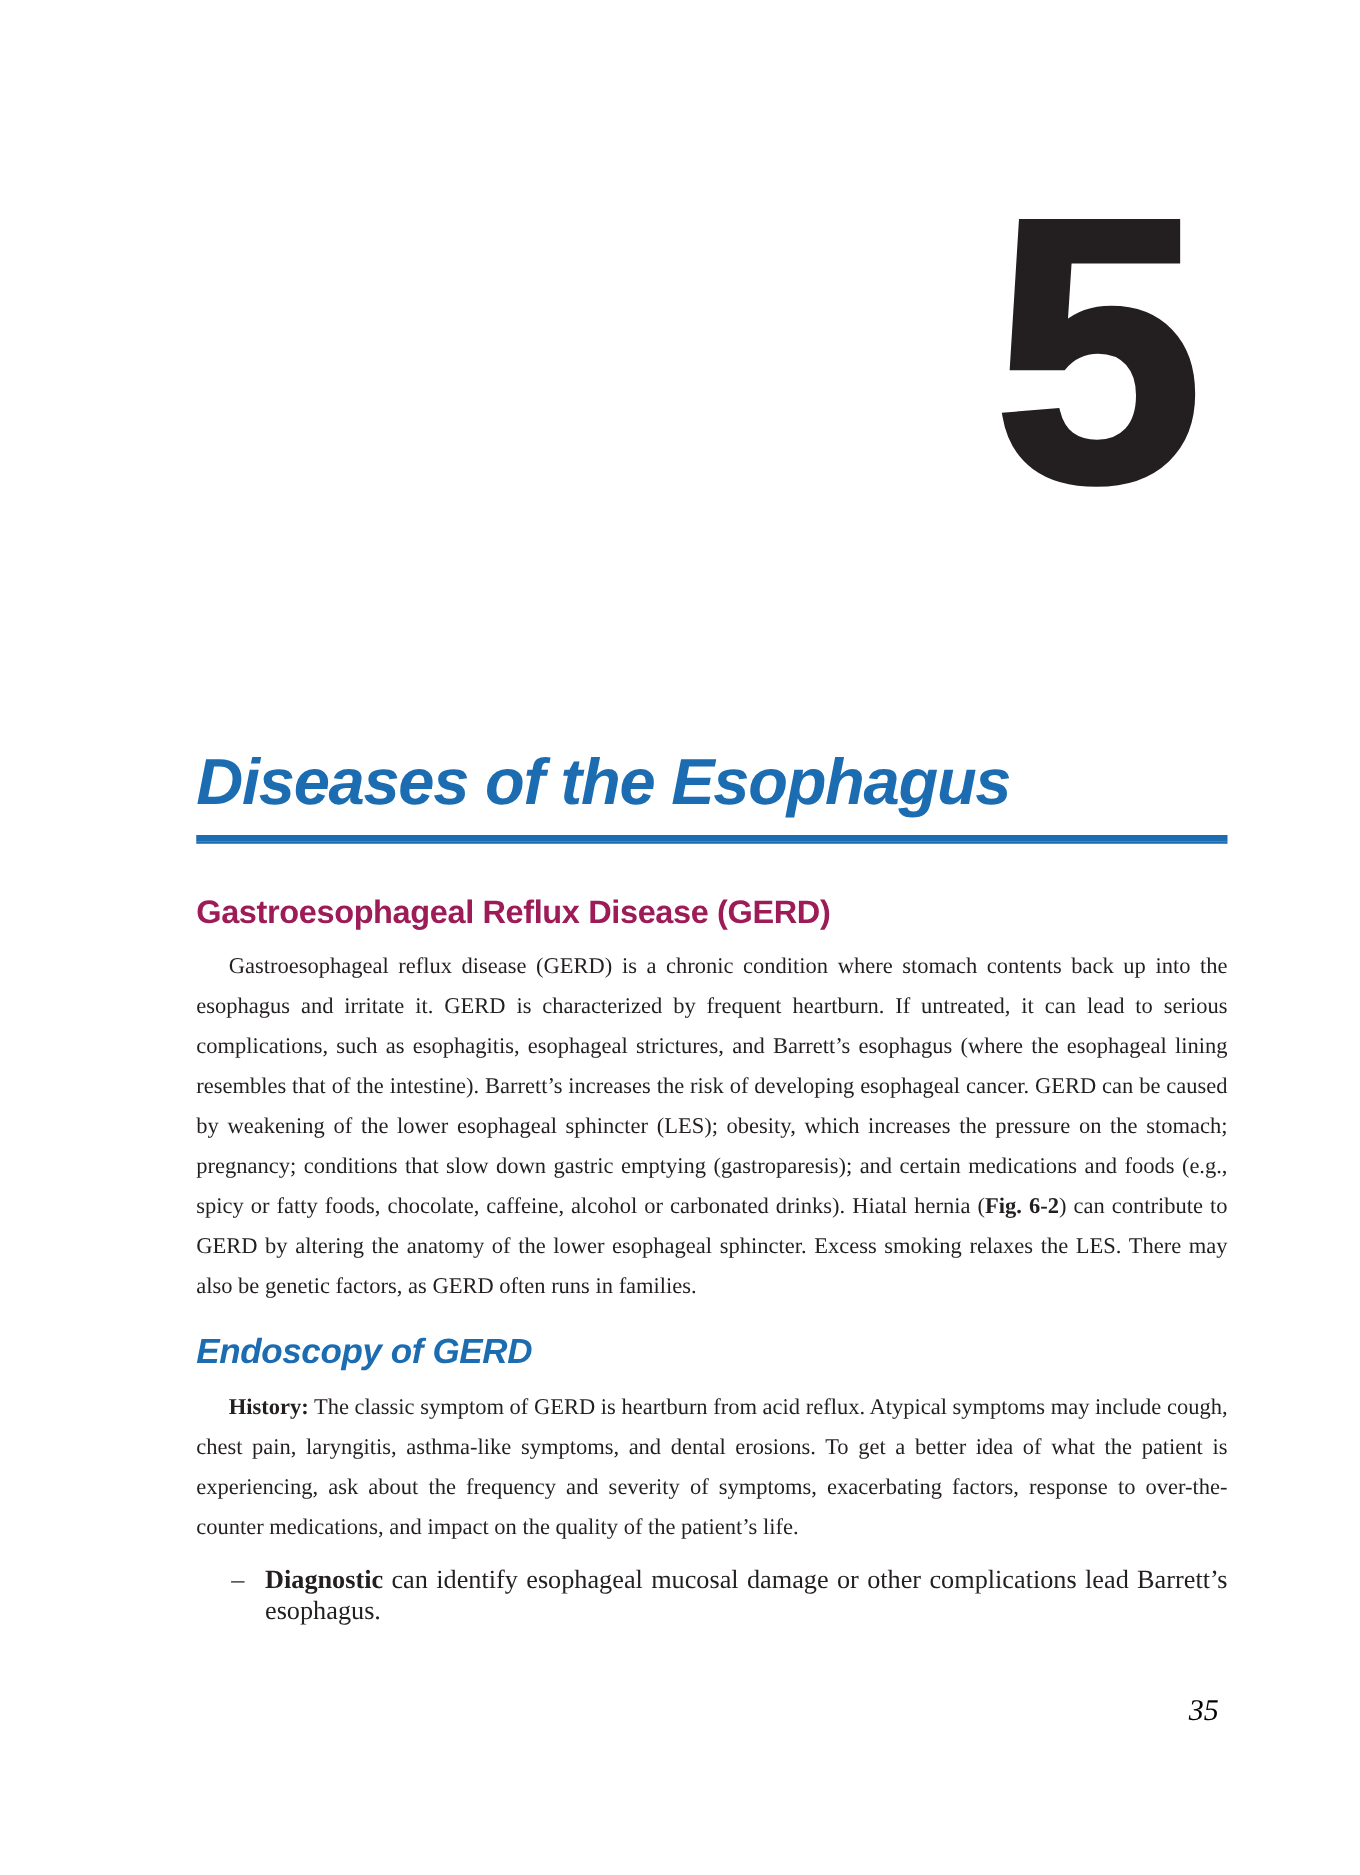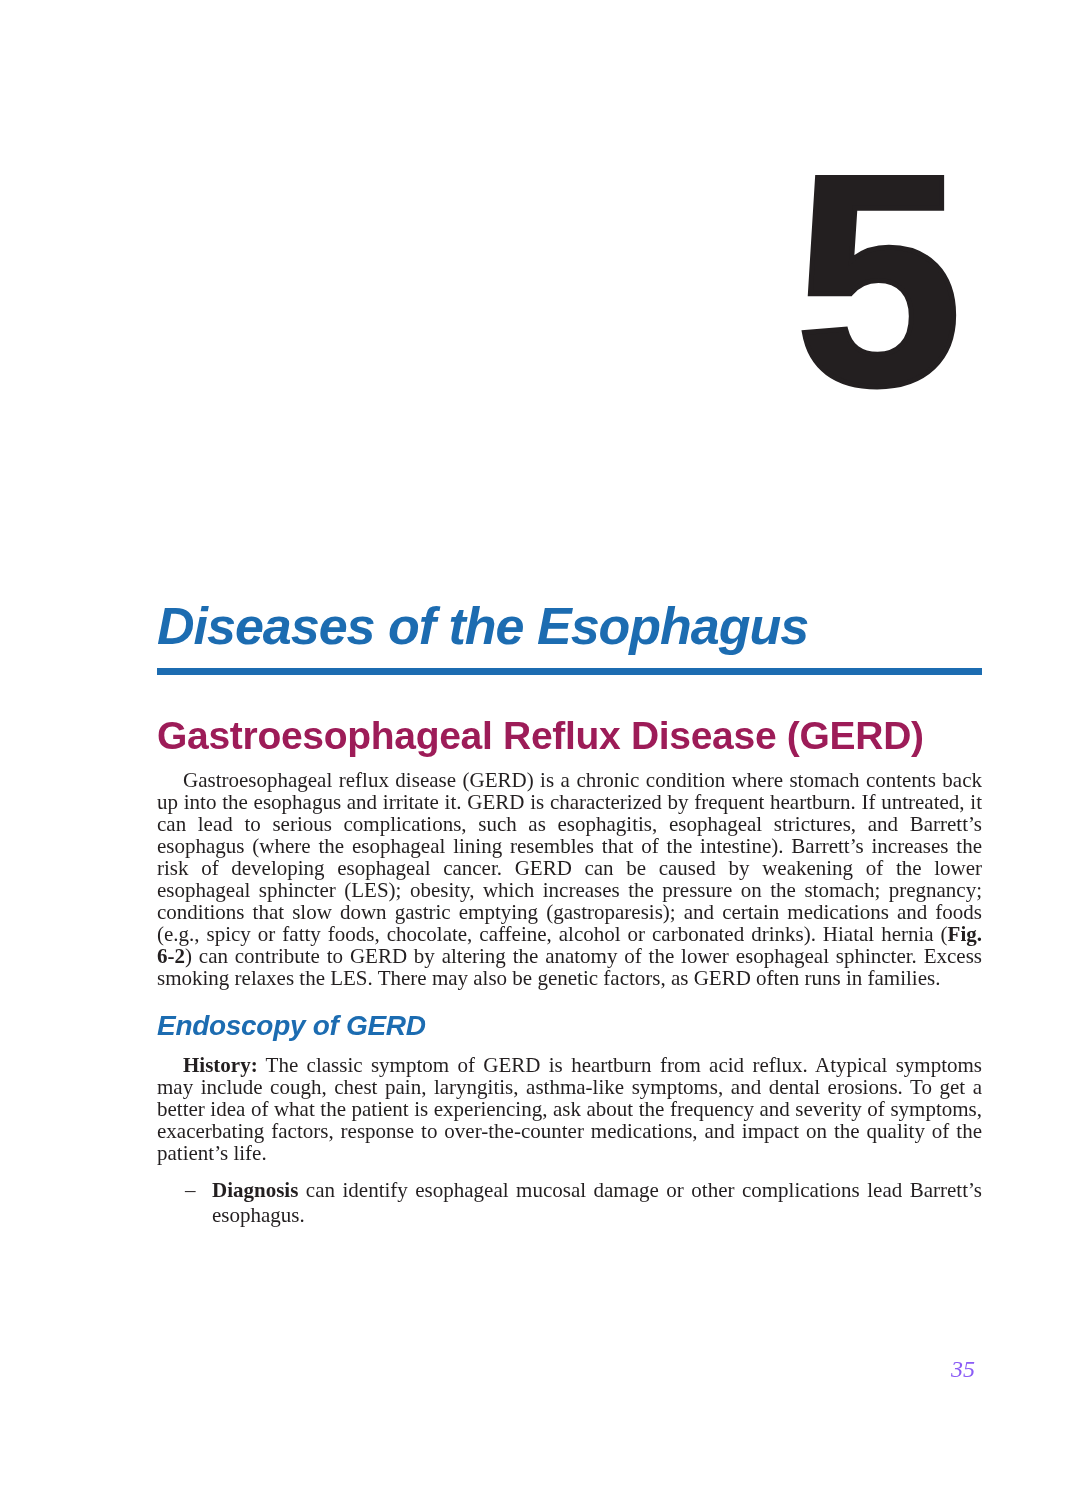--- a/index.html
+++ b/index.html
@@ -43,28 +43,28 @@
   .title-rule {
     margin-top: 13px;
     height: 3px;
     border-top: 5px solid #1c6cb1;
     border-bottom: 2px solid #1c6cb1;
   }
   .section-heading {
     margin-top: 39px;
     font-family: "Liberation Sans", sans-serif;
     font-weight: bold;
-    font-size: 39px;
+    font-size: 26px;
     letter-spacing: -0.3px;
     color: #9d1c58;
   }
   .body-para {
     margin-top: 11px;
-    font-size: 21px;
-    line-height: 22px;
+    font-size: 18px;
+    line-height: 32px;
     text-align: justify;
     text-indent: 26px;
     color: #231f20;
   }
   .body-para.no-gap { margin-top: 0; }
   .bold-run { font-weight: bold; }
   .sub-heading {
     margin-top: 21px;
     font-family: "Liberation Sans", sans-serif;
     font-weight: bold;
@@ -88,21 +88,21 @@
     width: 27px;
   }
   .bullet-body { flex: 1 1 auto; }
   .page-number {
     position: absolute;
     right: 113px;
     top: 1356px;
     font-family: "Liberation Serif", serif;
     font-style: italic;
     font-size: 24px;
-    color: #8b5cf6;
+    color: #000000;
   }
 </style>
 </head>
 <body>
 
 <div class="page">
 
   <div class="chapter-number">5</div>
 
   <div class="column">
@@ -116,21 +116,21 @@
     <p class="body-para"><span>Gastroesophageal reflux disease (GERD) is a chronic condition where stomach contents back up into the esophagus and irritate it. GERD is characterized by frequent heartburn. If untreated, it can lead to serious complications, such as esophagitis, esophageal strictures, and Barrett’s esophagus (where the esophageal lining resembles that of the intestine). Barrett’s increases the risk of developing esophageal cancer. GERD can be caused by weakening of the lower esophageal sphincter (LES); obesity, which increases the pressure on the stomach; pregnancy; conditions that slow down gastric emptying (gastroparesis); and certain medications and foods (e.g., spicy or fatty foods, chocolate, caffeine, alcohol or carbonated drinks). Hiatal hernia (</span><span class="bold-run">Fig. 6-2</span><span>) can contribute to GERD by altering the anatomy of the lower esophageal sphincter. Excess smoking relaxes the LES. There may also be genetic factors, as GERD often runs in families.</span></p>
 
     <h3 class="sub-heading">Endoscopy of GERD</h3>
 
     <p class="body-para"><span class="bold-run">History:</span><span> The classic symptom of GERD is heartburn from acid reflux. Atypical symptoms may include cough, chest pain, laryngitis, asthma-like symptoms, and dental erosions. To get a better idea of what the patient is experiencing, ask about the frequency and severity of symptoms, exacerbating factors, response to over-the-counter medications, and impact on the quality of the patient’s life.</span></p>
 
 
     <div class="bullet-list">
       <div class="bullet-item">
         <span class="bullet-dash">–</span>
-        <div class="bullet-body"><span class="bold-run">Diagnosis</span><span> can identify esophageal mucosal damage or other complications lead Barrett’s esophagus.</span></div>
+        <div class="bullet-body"><span class="bold-run">Diagnostic</span><span> can identify esophageal mucosal damage or other complications lead Barrett’s esophagus.</span></div>
       </div>
     </div>
 
   </div>
 
   <div class="page-number">35</div>
 
 </div>
 
 </body></html>

